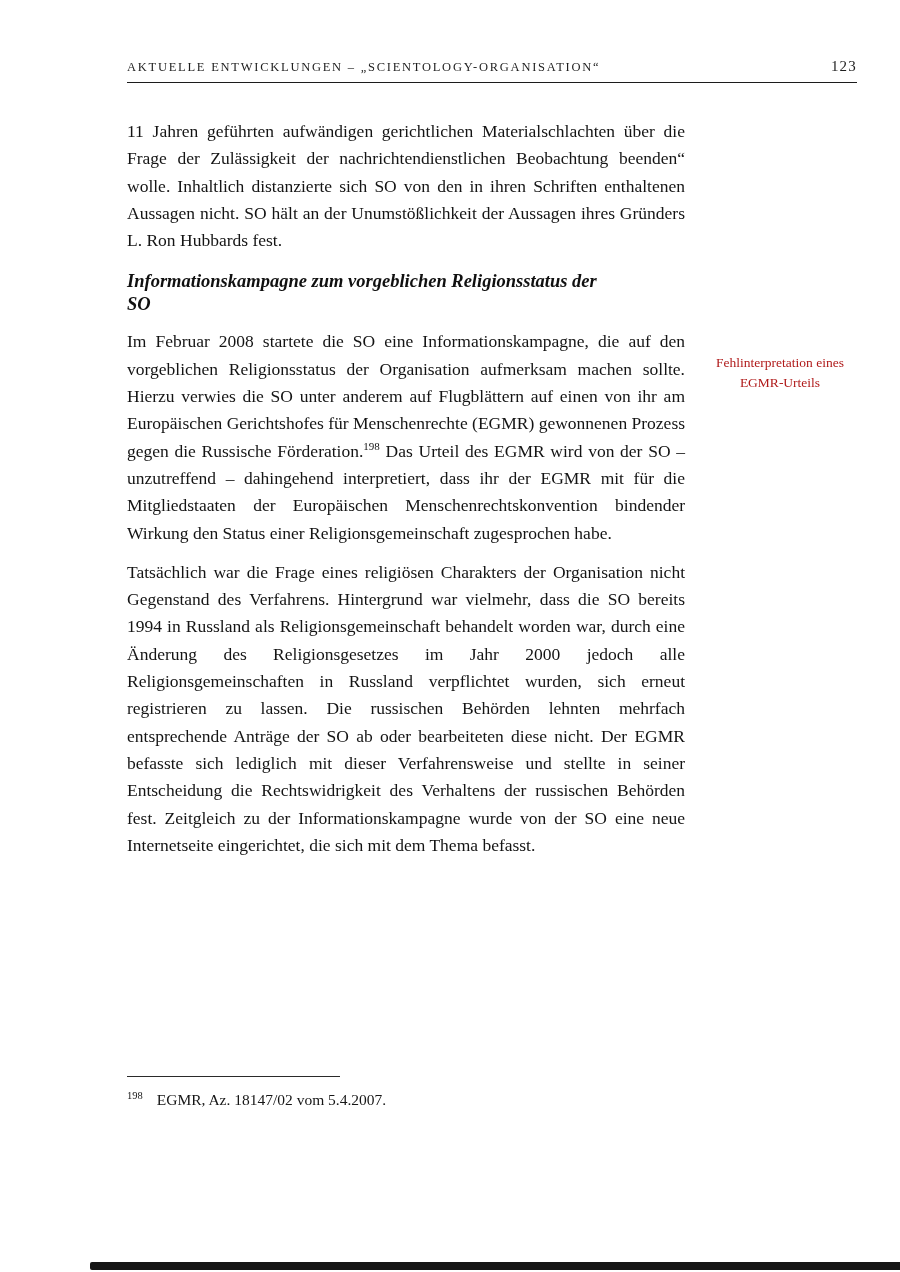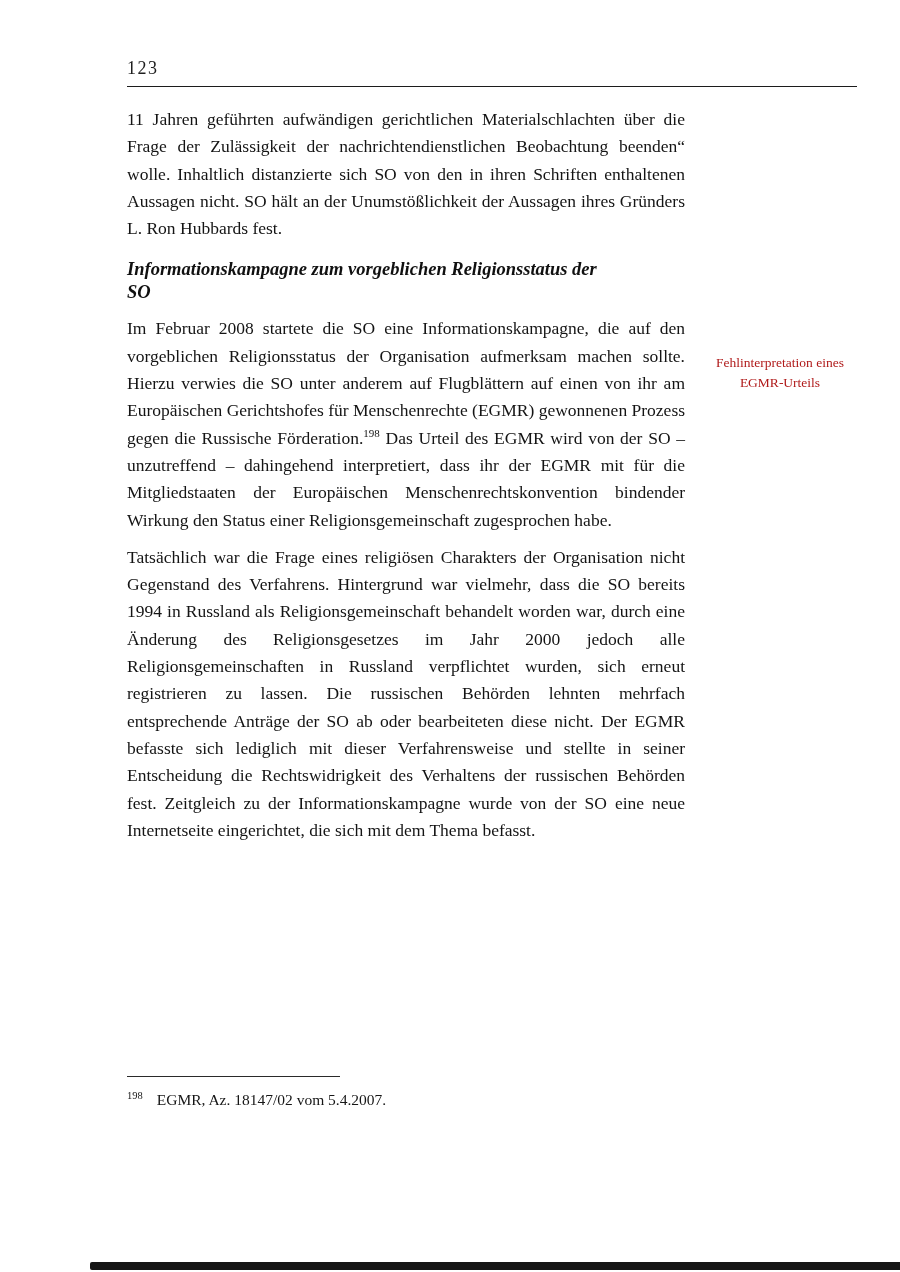--- a/index.html
+++ b/index.html
@@ -26,36 +26,36 @@
     border-bottom: 1.5px solid #1c1c1c;
     padding-bottom: 7px;
   }
   .header-title {
     font-size: 12.5px;
     letter-spacing: 0.14em;
     color: #1e1e1e;
     white-space: nowrap;
   }
   .page-number {
-    font-size: 18px;
+    font-size: 15px;
     letter-spacing: 0.08em;
     color: #1e1e1e;
   }
   
   .body-column {
     position: absolute;
     left: 127px;
     top: 106px;
     width: 558px;
     font-size: 17.5px;
     line-height: 27.3px;
     text-align: justify;
     hyphens: auto;
   }
-  .body-column p { margin: 0 0 10px 0; }
+  .body-column p { margin: 12px 0 10px 0; }
   .section-heading {
     font-size: 18.5px;
     line-height: 23px;
     font-weight: bold;
     font-style: italic;
     text-align: left;
     max-width: 470px;
     margin: 16px 0 11px 0;
     color: #101010;
   }
@@ -107,20 +107,21 @@
     background: #161616;
     border-radius: 2px 0 0 2px;
   }
 </style>
 </head>
 <body>
 
 <div class="page">
 
   <div class="page-header">
+    <span class="header-title">AKTUELLE ENTWICKLUNGEN – „SCIENTOLOGY-ORGANISATION“</span>
     <span class="page-number">123</span>
   </div>
 
   <div class="body-column">
     <p>11 Jahren geführten aufwändigen gerichtlichen Materialschlachten über die Frage der Zulässigkeit der nachrichtendienstlichen Beobachtung beenden“ wolle. Inhaltlich distanzierte sich SO von den in ihren Schriften enthaltenen Aussagen nicht. SO hält an der Unumstößlichkeit der Aussagen ihres Gründers L. Ron Hubbards fest.</p>
 
     <h2 class="section-heading">Informationskampagne zum vorgeblichen Religionsstatus der SO</h2>
 
     <p><span>Im Februar 2008 startete die SO eine Informationskampagne, die auf den vorgeblichen Religionsstatus der Organisation aufmerksam machen sollte. Hierzu verwies die SO unter anderem auf Flugblättern auf einen von ihr am Europäischen Gerichtshofes für Menschenrechte (EGMR) gewonnenen Prozess gegen die Russische Förderation.</span><sup class="fn-ref">198</sup><span> Das Urteil des EGMR wird von der SO – unzutreffend – dahingehend interpretiert, dass ihr der EGMR mit für die Mitgliedstaaten der Europäischen Menschenrechtskonvention bindender Wirkung den Status einer Religionsgemeinschaft zugesprochen habe.</span></p>
 

